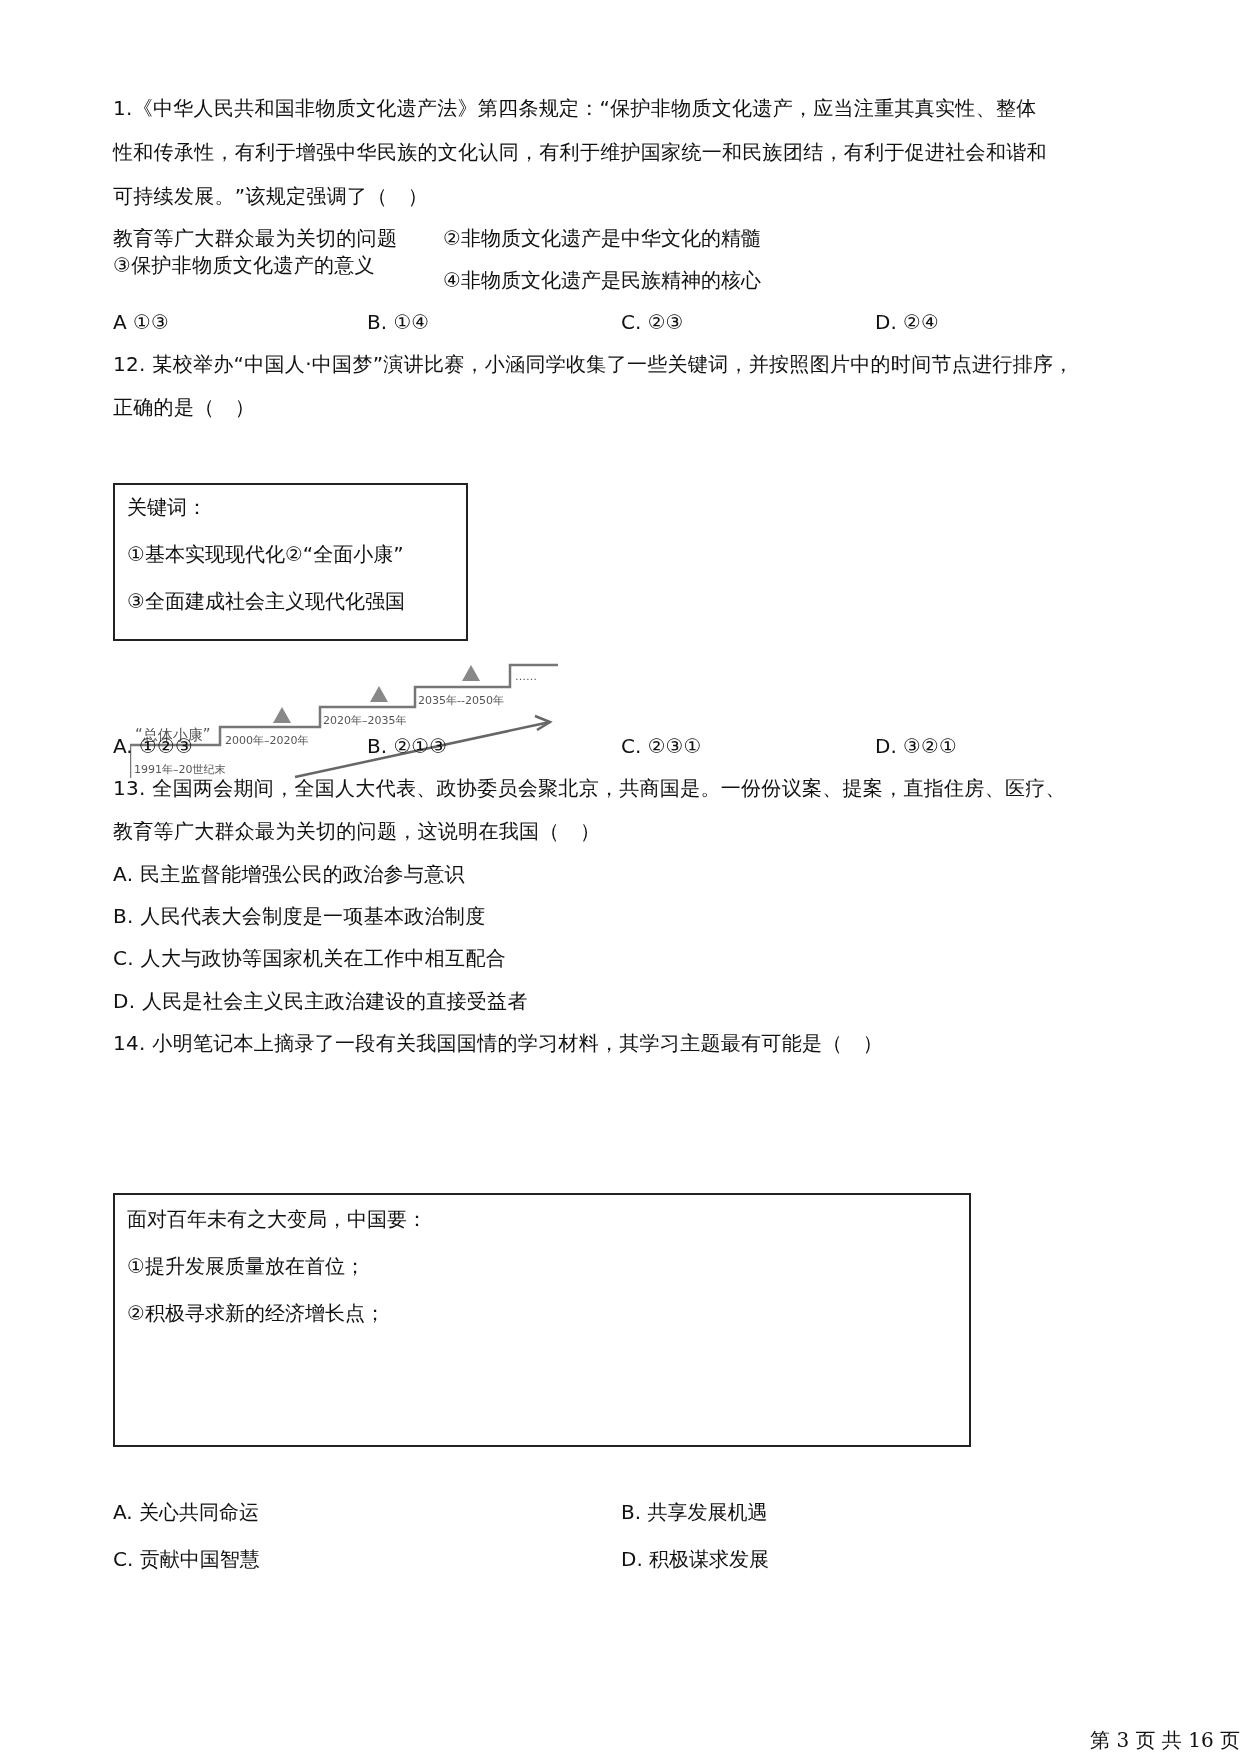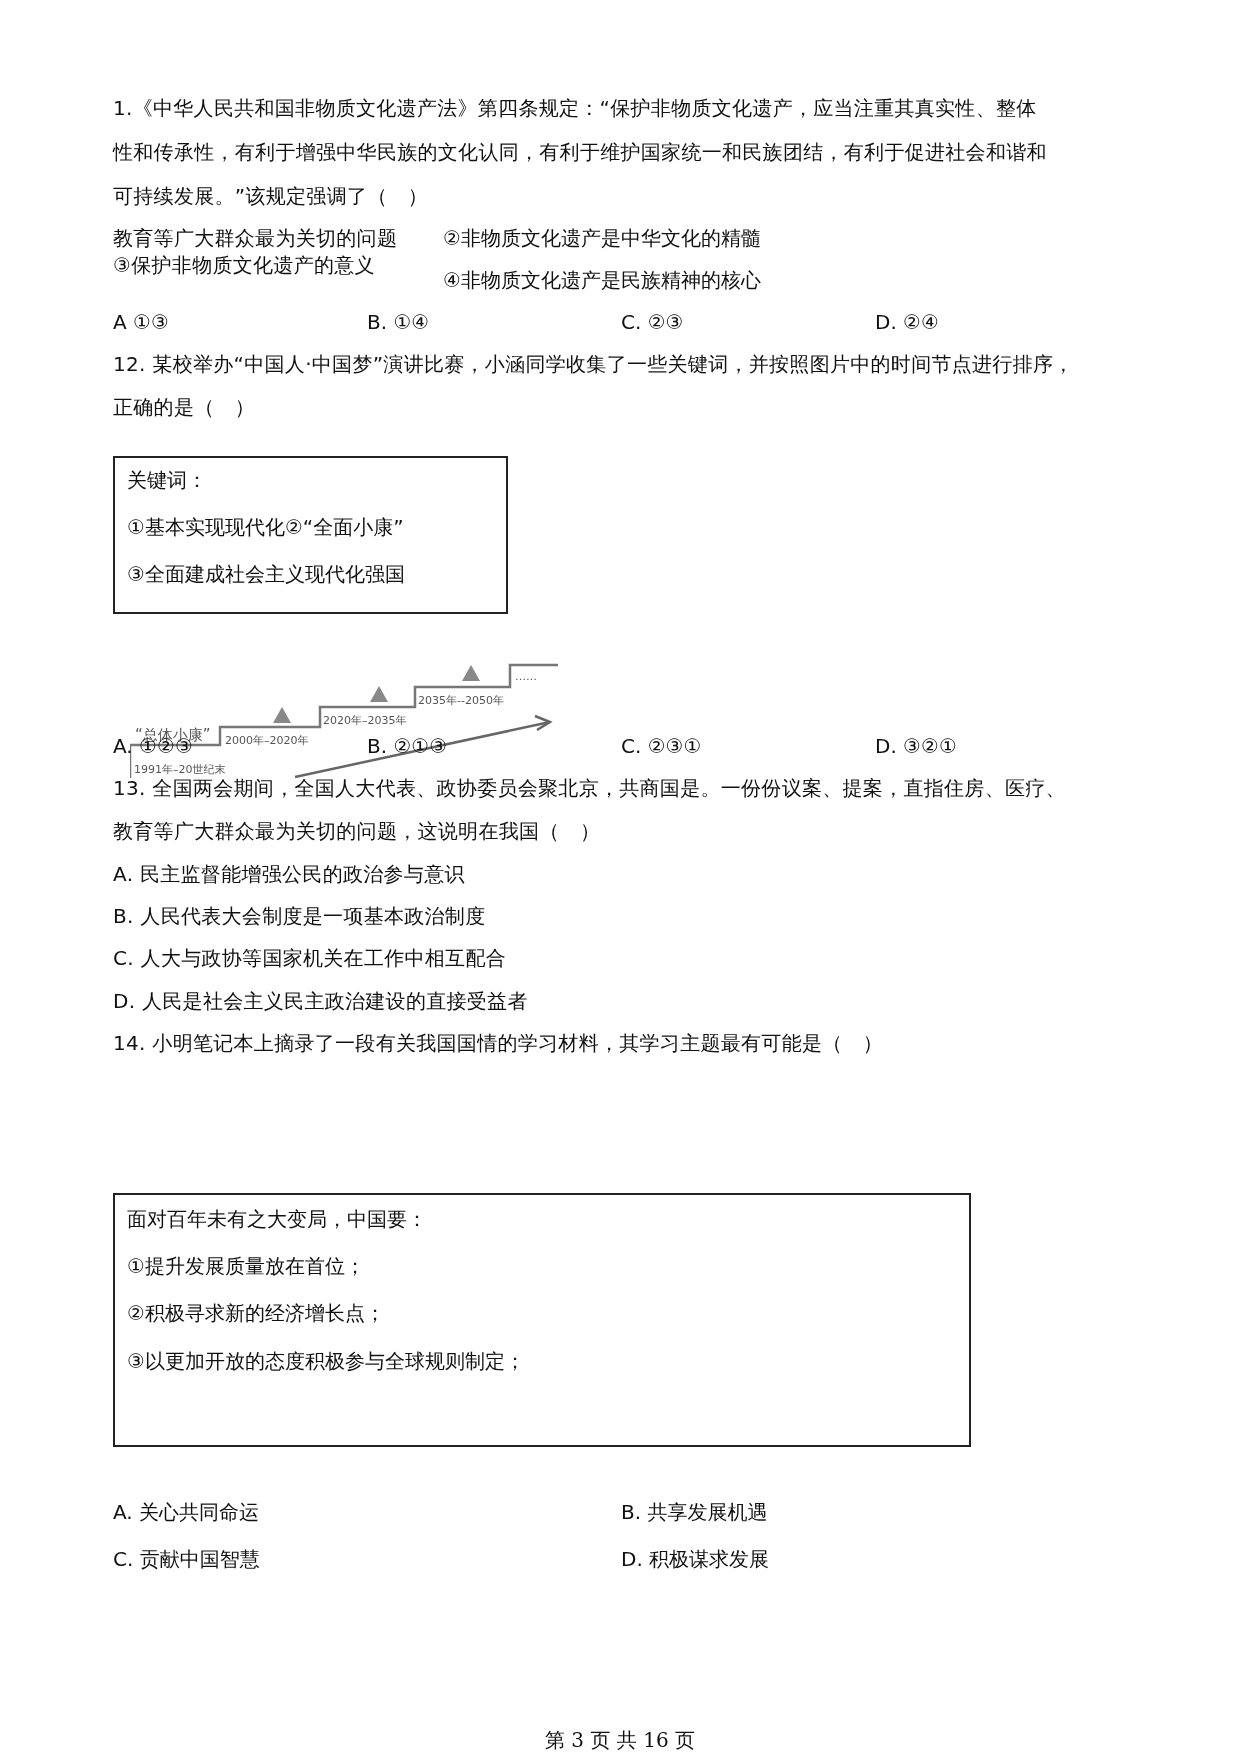--- a/index.html
+++ b/index.html
@@ -5,21 +5,21 @@
     html, body { margin: 0; padding: 0; background: #ffffff; }
     body {
       width: 1240px; height: 1754px; position: relative; overflow: hidden;
       font-family: "DejaVu Sans", "Liberation Sans", sans-serif;
       color: #111; font-size: 20px;
     }
     .line { position: absolute; left: 113px; white-space: nowrap; font-size: 20px; line-height: 24px; letter-spacing: 0.3px; }
     .opt { position: absolute; white-space: nowrap; font-size: 20px; line-height: 24px; }
     .box { position: absolute; border: 2px solid #222; box-sizing: border-box; }
     .box .bl { position: absolute; left: 12px; white-space: nowrap; font-size: 20px; line-height: 24px; }
-    .footer { position: absolute; left: 0; width: 1240px; text-align: center; top: 1727px; font-family: "DejaVu Serif", "Liberation Serif", serif; font-size: 20px; }
+    .footer { position: absolute; left: 0; width: 1240px; text-align: right; top: 1727px; font-family: "DejaVu Serif", "Liberation Serif", serif; font-size: 20px; }
     .timeline { position: absolute; left: 130px; top: 660px; width: 430px; height: 120px; }
     .timeline svg text { font-family: "DejaVu Sans", sans-serif; fill: #555; }
   </style>
 </head>
 <body>
 
 <div class="line" style="top:96px">1.《中华人民共和国非物质文化遗产法》第四条规定：“保护非物质文化遗产，应当注重其真实性、整体</div>
 <div class="line" style="top:140px">性和传承性，有利于增强中华民族的文化认同，有利于维护国家统一和民族团结，有利于促进社会和谐和</div>
 <div class="line" style="top:184px">可持续发展。”该规定强调了（　）</div>
 <div class="line" style="top:226px">教育等广大群众最为关切的问题</div>
@@ -27,21 +27,21 @@
 <div class="line" style="top:253px">③保护非物质文化遗产的意义</div>
 <div class="opt" style="top:268px;left:443px">④非物质文化遗产是民族精神的核心</div>
 <div class="opt" style="top:310px;left:113px">A ①③</div>
 <div class="opt" style="top:310px;left:367px">B. ①④</div>
 <div class="opt" style="top:310px;left:621px">C. ②③</div>
 <div class="opt" style="top:310px;left:875px">D. ②④</div>
 
 <div class="line" style="top:352px">12. 某校举办“中国人·中国梦”演讲比赛，小涵同学收集了一些关键词，并按照图片中的时间节点进行排序，</div>
 <div class="line" style="top:395px">正确的是（　）</div>
 
-<div class="box" style="left:113px;top:456px;width:395px;height:158px">
+<div class="box" style="left:113px;top:483px;width:355px;height:158px">
   <div class="bl" style="top:10px">关键词：</div>
   <div class="bl" style="top:57px">①基本实现现代化②“全面小康”</div>
   <div class="bl" style="top:104px">③全面建成社会主义现代化强国</div>
 </div>
 
 <div class="timeline">
   <svg width="430" height="120" viewBox="0 0 430 120">
 
     <polyline points="0,118 0,85 90,85 90,67 190,67 190,47 285,47 285,27 380,27 380,5 428,5" fill="none" stroke="#777" stroke-width="2.5"></polyline>
 
@@ -72,21 +72,20 @@
 <div class="line" style="top:904px">B. 人民代表大会制度是一项基本政治制度</div>
 <div class="line" style="top:946px">C. 人大与政协等国家机关在工作中相互配合</div>
 <div class="line" style="top:989px">D. 人民是社会主义民主政治建设的直接受益者</div>
 
 <div class="line" style="top:1031px">14. 小明笔记本上摘录了一段有关我国国情的学习材料，其学习主题最有可能是（　）</div>
 
 <div class="box" style="left:113px;top:1193px;width:858px;height:254px">
   <div class="bl" style="top:12px">面对百年未有之大变局，中国要：</div>
   <div class="bl" style="top:59px">①提升发展质量放在首位；</div>
   <div class="bl" style="top:106px">②积极寻求新的经济增长点；</div>
-  <div class="bl" style="top:154px">③以更加开放的态度积极参与全球规则制定；</div>
 </div>
 
 <div class="opt" style="top:1500px;left:113px">A. 关心共同命运</div>
 <div class="opt" style="top:1500px;left:621px">B. 共享发展机遇</div>
 <div class="opt" style="top:1547px;left:113px">C. 贡献中国智慧</div>
 <div class="opt" style="top:1547px;left:621px">D. 积极谋求发展</div>
 
 <div class="footer">第 3 页 共 16 页</div>
 
 </body></html>

